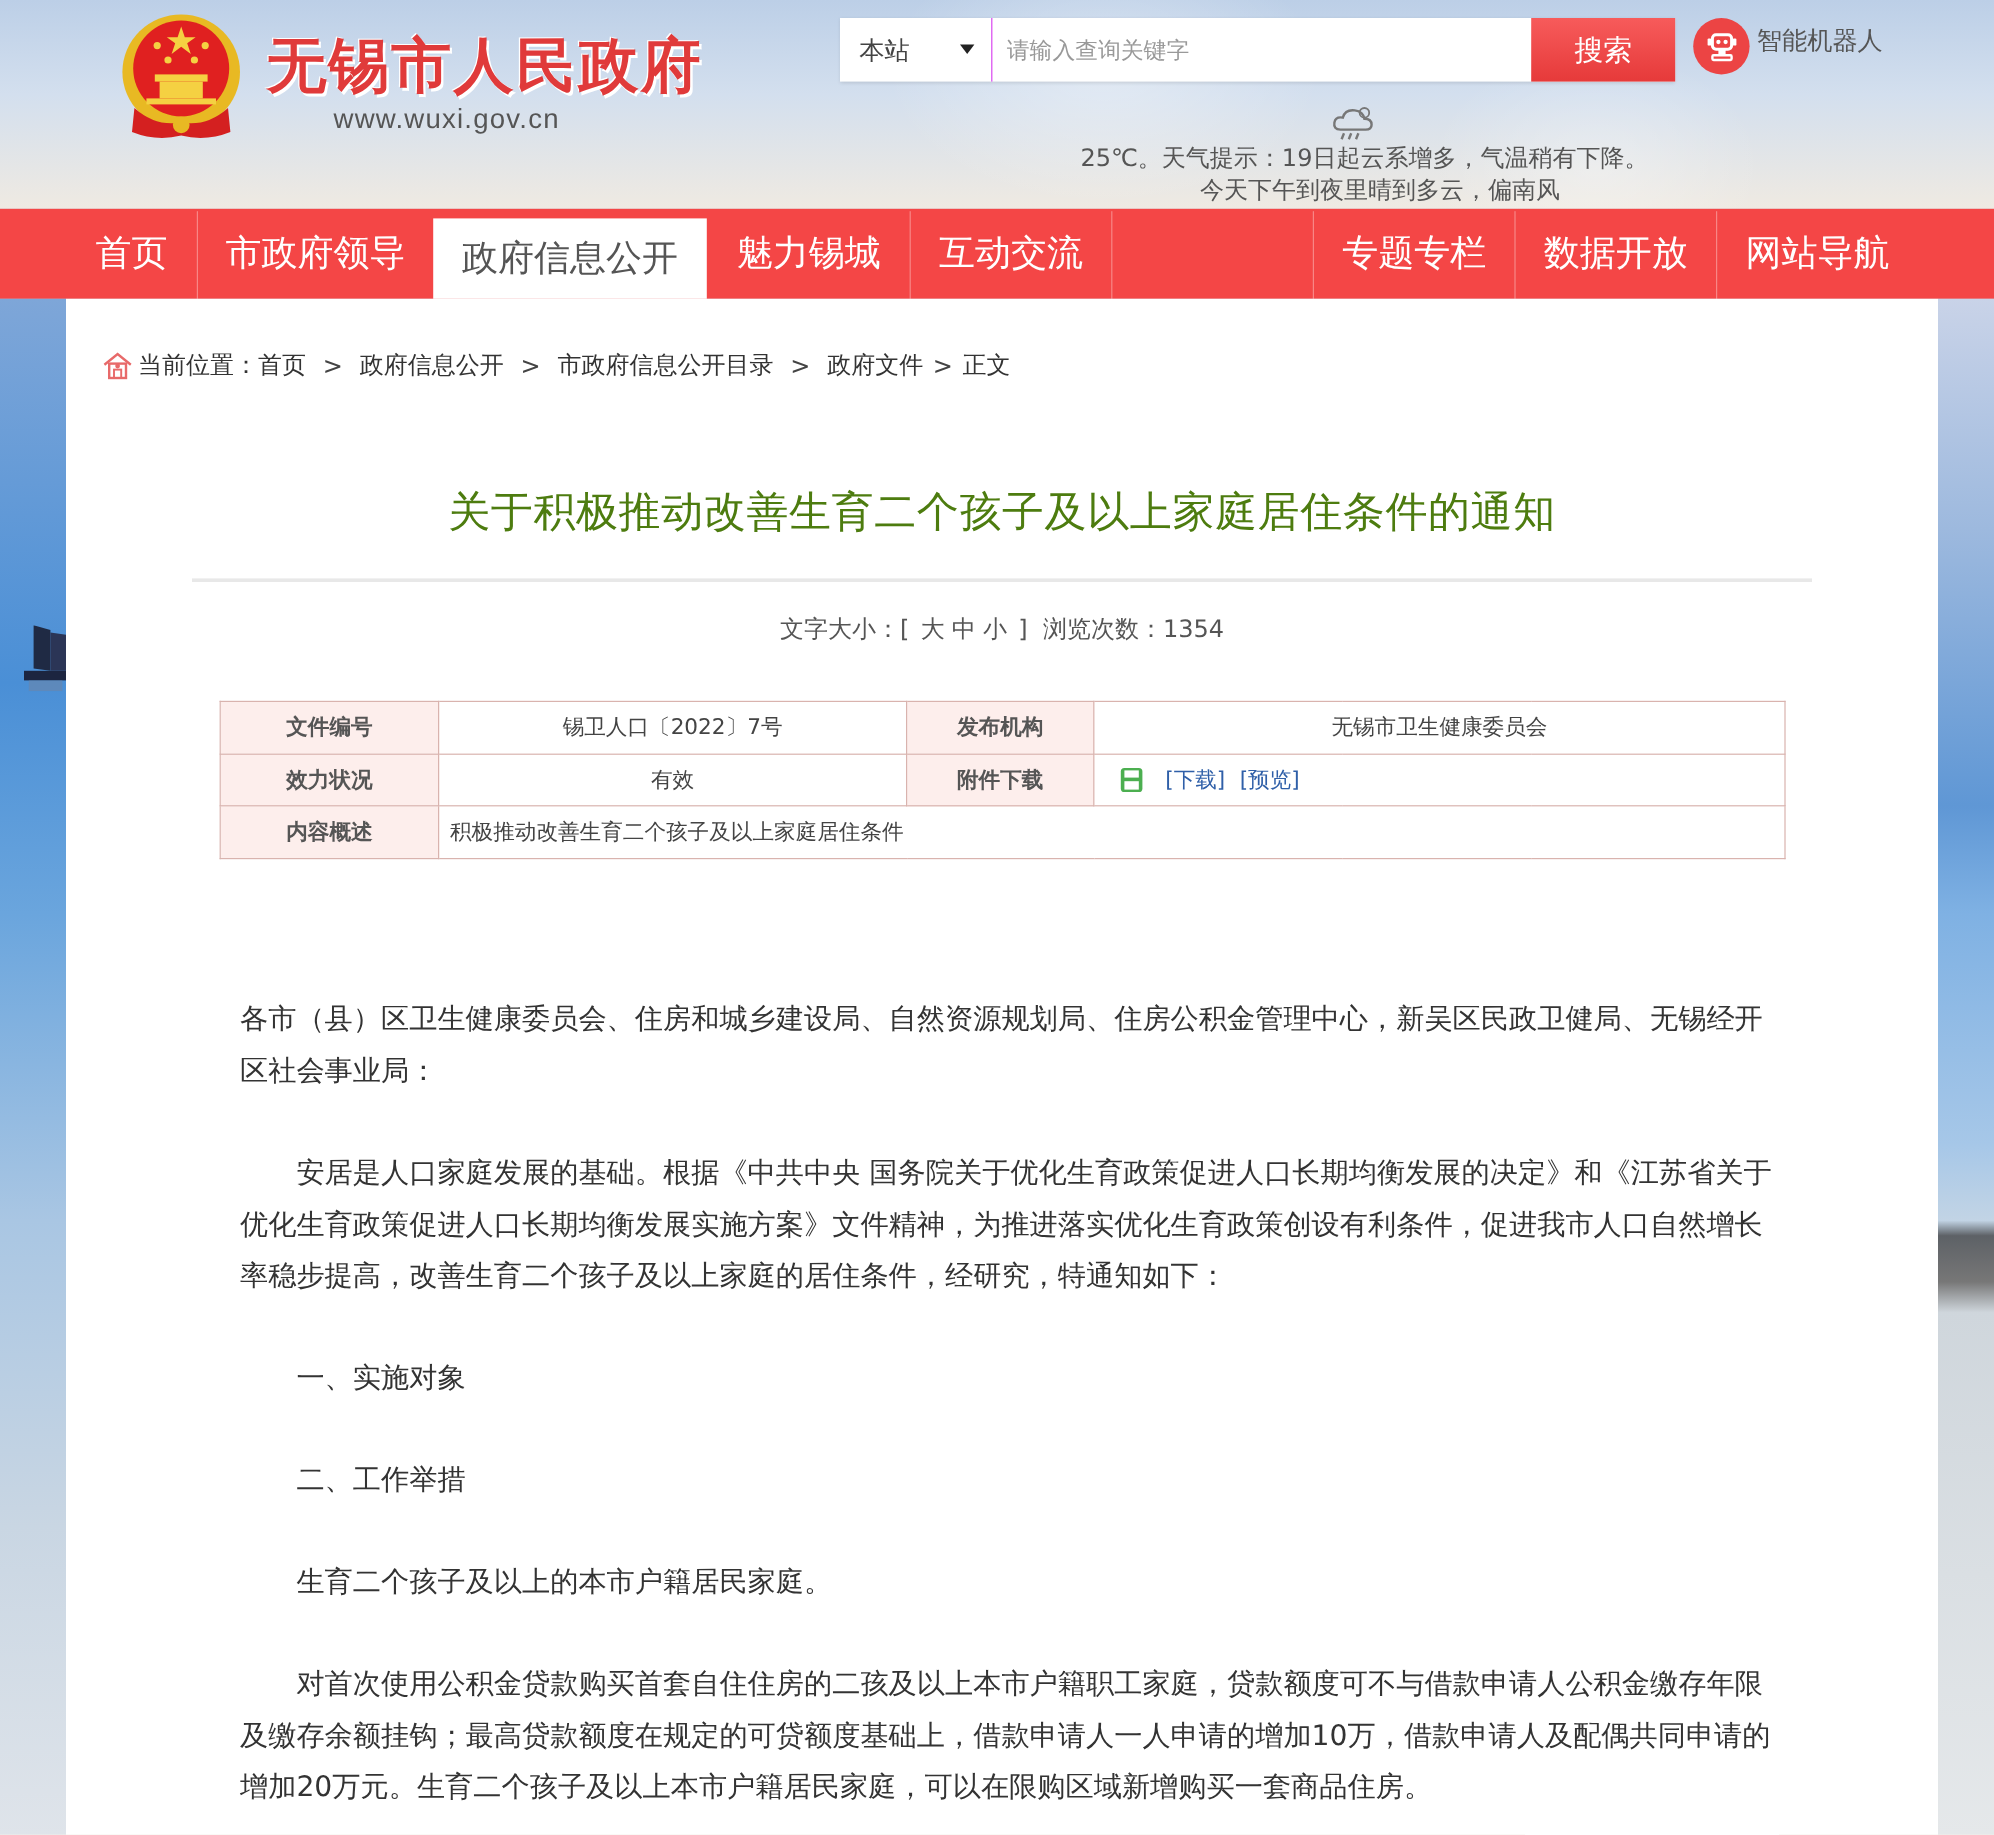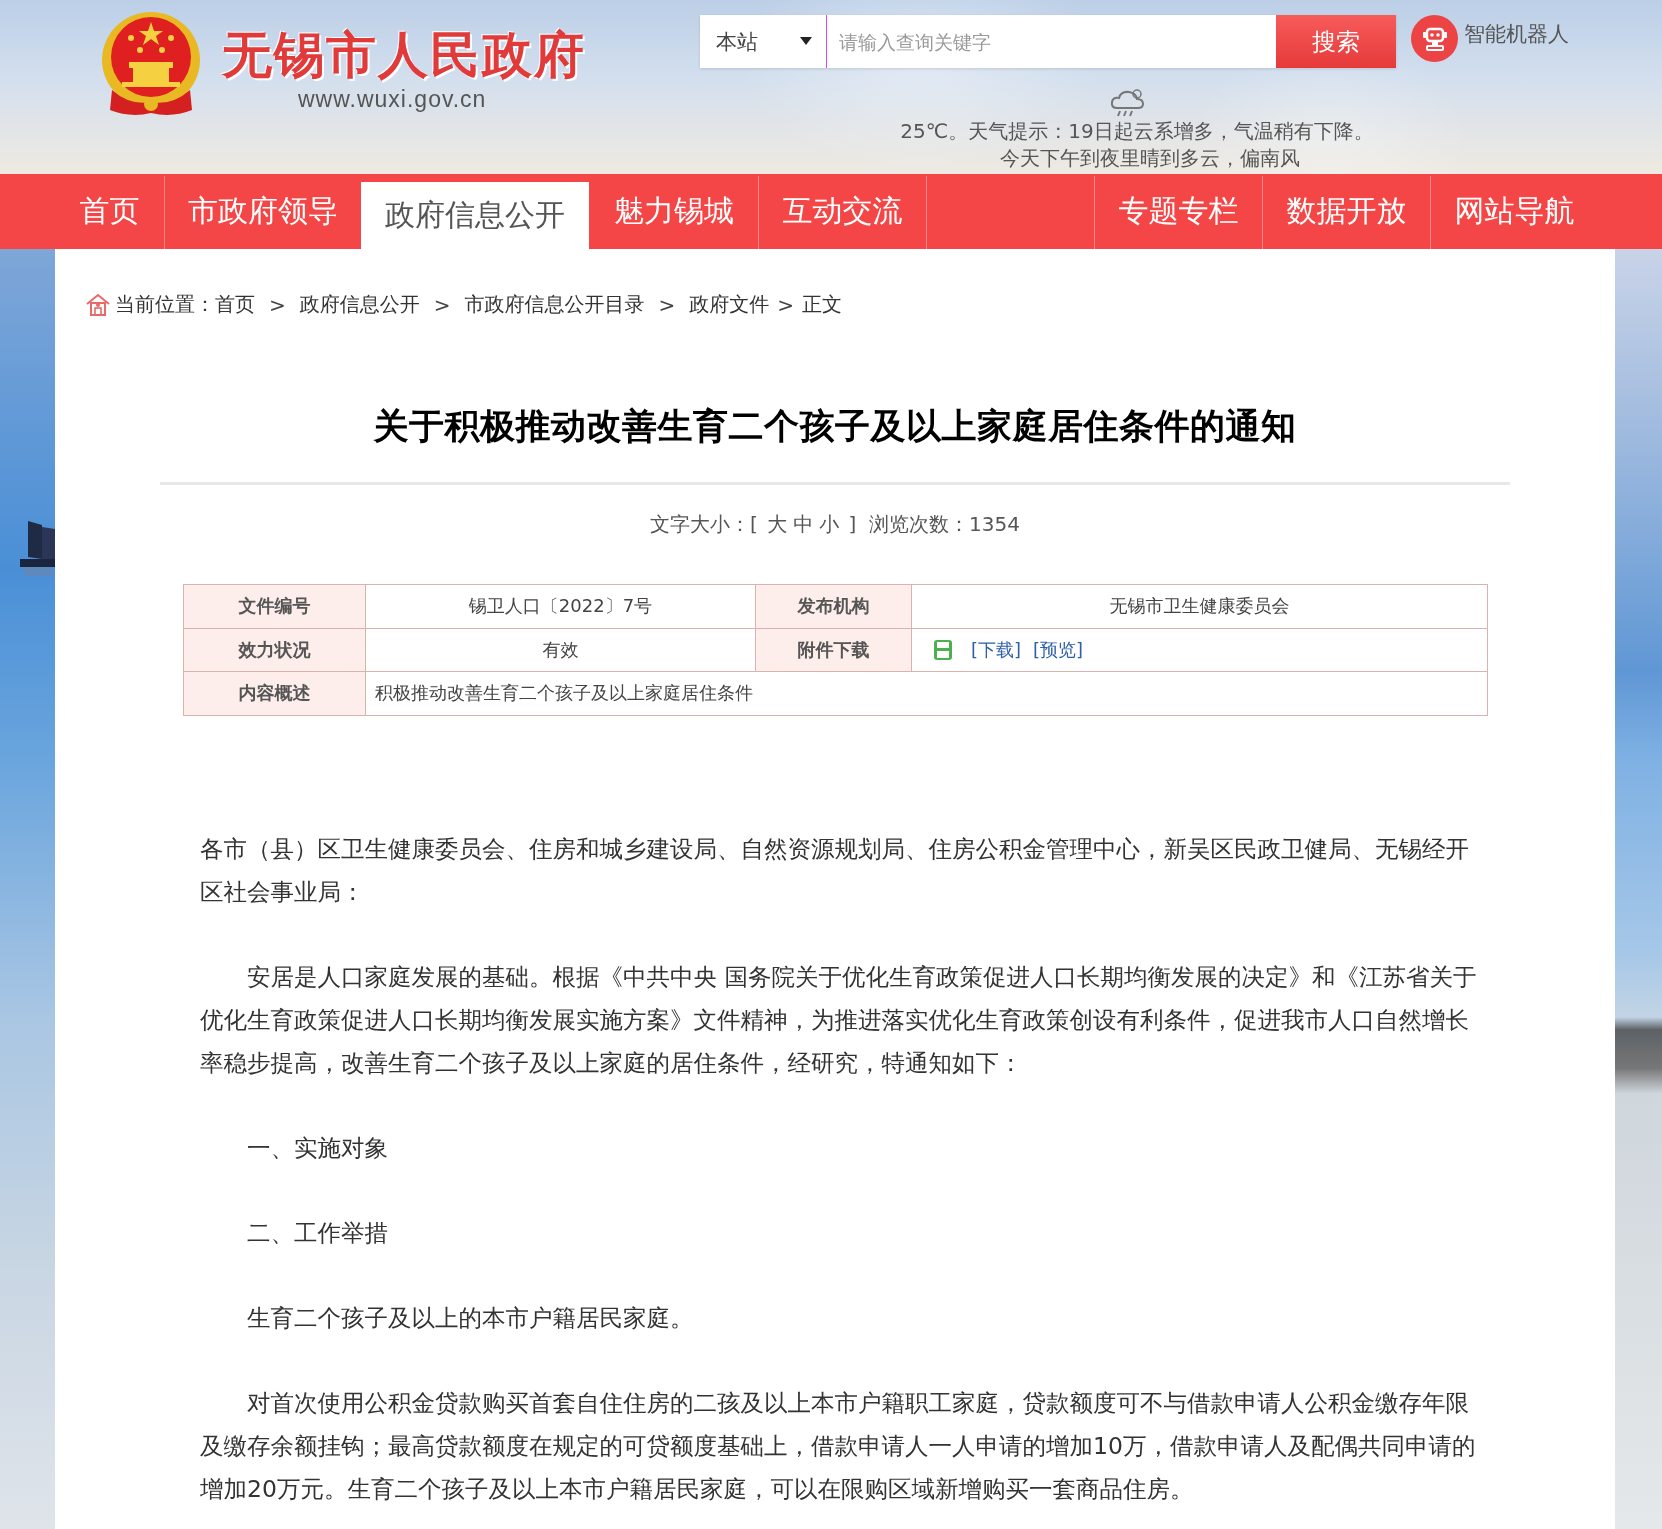--- a/index.html
+++ b/index.html
@@ -21,21 +21,21 @@
   .emblem {
     position: absolute; left: 100px; top: 10px; width: 103px; height: 108px;
   }
   .site-title {
     position: absolute; left: 222px; top: 22px;
     font-size: 50px; font-weight: bold; color: #e03a3a; letter-spacing: 2px;
     text-shadow: 2px 2px 0 #ffffff, -1px -1px 0 #fff;
     font-family: "DejaVu Sans", sans-serif;
   }
   .site-url {
-    position: absolute; left: 298px; top: 86px;
+    position: absolute; left: 278px; top: 86px;
     font-size: 23px; color: #555; letter-spacing: 1px;
     font-family: "Liberation Sans", sans-serif;
   }
   .search-box {
     position: absolute; left: 700px; top: 15px; width: 696px; height: 53px;
     display: flex; background: #fff; box-shadow: 0 1px 3px rgba(0,0,0,0.12);
   }
   .search-scope {
     width: 127px; height: 53px; display: flex; align-items: center;
     padding-left: 16px; border-right: 1px solid #d946ef; font-size: 21px; color: #444;
@@ -111,21 +111,21 @@
     position: absolute; left: 30px; top: 42px; display: flex; align-items: center;
     font-size: 20px; color: #333; white-space: nowrap;
   }
   .breadcrumb .home-icon { width: 26px; height: 24px; margin-right: 4px; }
   .crumb { cursor: pointer; }
   .crumb-sep { margin: 0 14px; color: #444; }
   .crumb-sep.tight { margin: 0 8px; }
 
   .doc-title {
     position: absolute; left: 0; top: 154px; width: 1560px; text-align: center;
-    font-size: 35px; font-weight: bold; color: #000000; letter-spacing: 0.5px;
+    font-size: 35px; font-weight: normal; color: #4d7c0f; letter-spacing: 0.5px;
   }
   .title-divider {
     position: absolute; left: 105px; top: 233px; width: 1350px; height: 3px;
     background: #e8e8e8;
   }
   .meta-line {
     position: absolute; left: 0; top: 262px; width: 1560px; text-align: center;
     font-size: 20px; color: #555;
   }
   .meta-line .fs { cursor: pointer; margin: 0 3px; }

